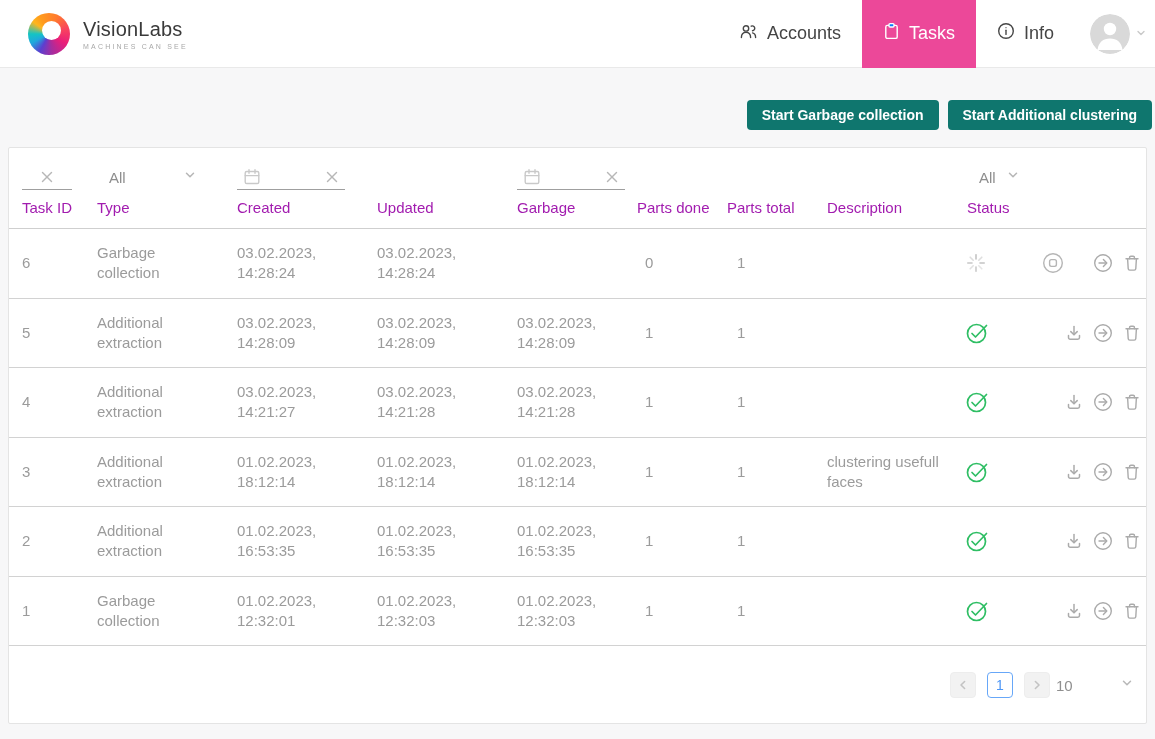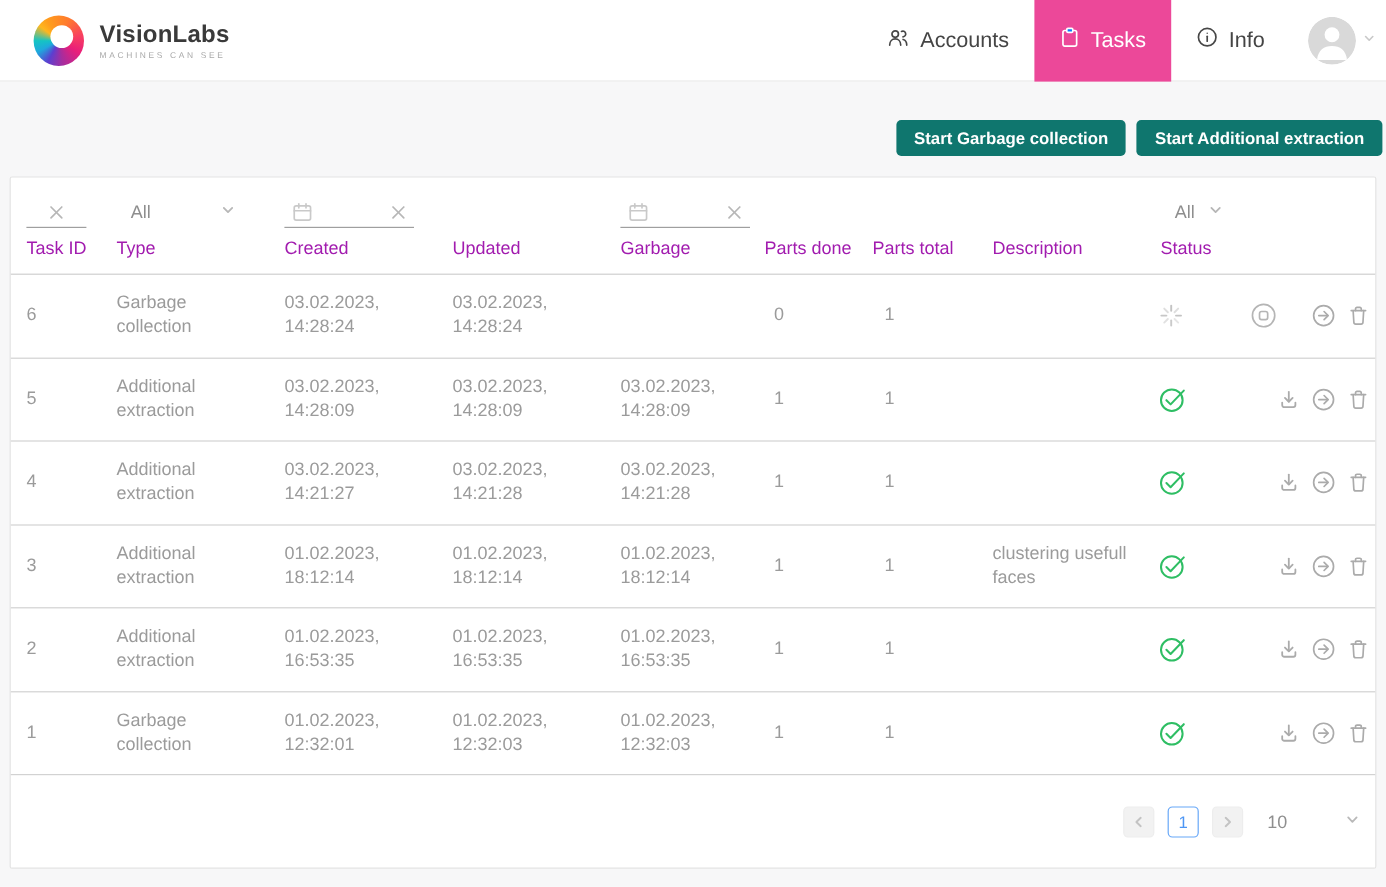--- a/index.html
+++ b/index.html
@@ -22,21 +22,21 @@
     width:42px; height:42px; border-radius:50%; position:relative;
     background:conic-gradient(from -30deg,
       #ff9d1c 0deg, #ff7a2e 55deg, #f8415f 105deg, #e91e7a 150deg,
       #a62d9e 200deg, #5b3fd0 238deg, #1fa8dd 272deg, #14c4c4 300deg,
       #ffb61e 338deg, #ff9d1c 360deg);
   }
   .logo-mark::after {
     content:""; position:absolute; width:19px; height:19px; border-radius:50%;
     background:#fff; left:14px; top:8px;
   }
-  .brand-name { font-size:20px; font-weight:bold; color:#3a3a3a; line-height:22px; letter-spacing:.2px; }
+  .brand-name { font-size:20px; font-weight:normal; color:#3a3a3a; line-height:22px; letter-spacing:.2px; }
   .brand-tagline { font-size:7px; color:#a8a8a8; letter-spacing:2.2px; margin-top:3px; white-space:nowrap; }
 
   .nav { margin-left:auto; display:flex; align-items:center; height:68px; }
   .nav-item {
     display:flex; align-items:center; gap:9px; height:68px; padding:8px 21px;
     font-size:18px; color:#454545; cursor:pointer; white-space:nowrap;
   }
   .nav-item.active { background:#ec4899; color:#ffffff; }
   .avatar-wrap { display:flex; align-items:center; margin-left:15px; gap:5px; padding-right:2px; cursor:pointer; }
   .avatar { width:40px; height:40px; border-radius:50%; overflow:hidden; }
@@ -97,21 +97,21 @@
   .pg-btn {
     width:26px; height:26px; border-radius:4px; background:#f2f2f2; border:1px solid #ededed;
     display:flex; align-items:center; justify-content:center; cursor:pointer;
   }
   .pg-page {
     width:26px; height:26px; border-radius:4px; background:#ffffff; border:1px solid #67a7f8;
     color:#4d96f5; font-size:14px; display:flex; align-items:center; justify-content:center;
     margin:0 11px; cursor:pointer;
   }
   .pg-prev { margin-right:0; }
-  .pg-size { display:flex; align-items:center; margin-left:20px; width:78px; justify-content:space-between; cursor:pointer; }
+  .pg-size { display:flex; align-items:center; margin-left:6px; width:78px; justify-content:space-between; cursor:pointer; }
   .pg-size-val { font-size:15px; color:#8f8f8f; }
 </style>
 </head>
 <body>
 
 <div class="header">
   <div class="brand">
     <div class="logo-mark"></div>
     <div>
       <div class="brand-name">VisionLabs</div>
@@ -165,21 +165,21 @@
         <svg width="12" height="12" viewBox="0 0 14 14" fill="none" stroke="#c9c9c9" stroke-width="1.6" stroke-linecap="round" stroke-linejoin="round">
             <path d="M3.5 5.2 L7 8.8 L10.5 5.2"></path>
           </svg>
       </span>
     </div>
   </div>
 </div>
 
 <div class="toolbar">
   <button class="btn">Start Garbage collection</button>
-  <button class="btn">Start Additional extraction</button>
+  <button class="btn">Start Additional clustering</button>
 </div>
 
 <div class="card">
 
   <div class="thead">
     <div class="th col-id">
       <div class="filter underlined f-id">
         <span class="icon-btn">
           <svg width="18" height="18" viewBox="0 0 18 18" fill="none" stroke="#b7b7b7" stroke-width="1.4" stroke-linecap="round">
               <path d="M4.5 4.5 L13.5 13.5"></path>

